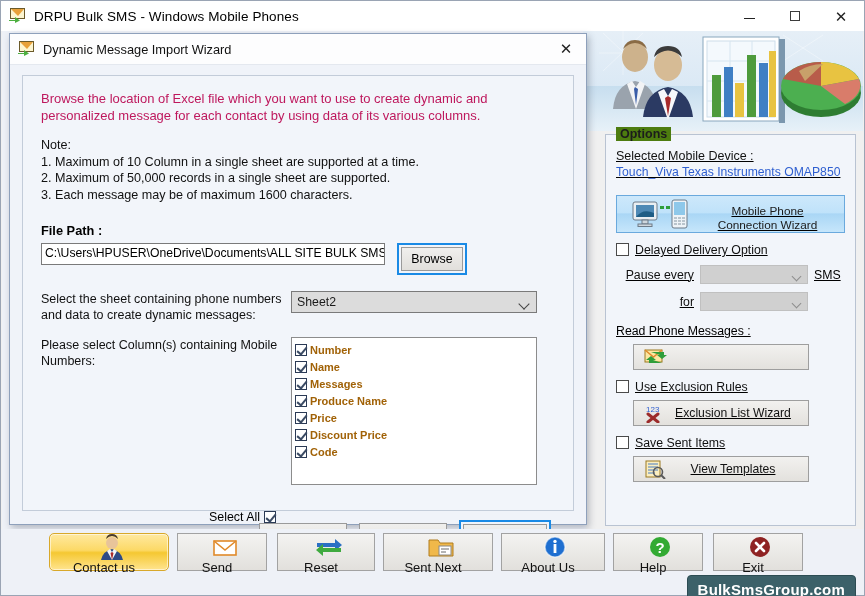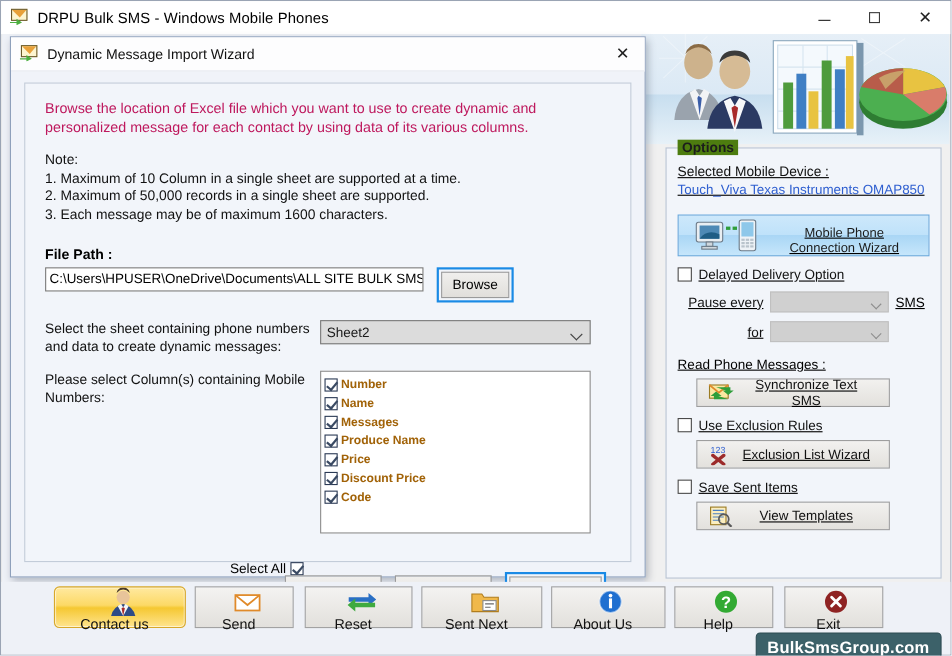--- a/index.html
+++ b/index.html
@@ -310,21 +310,20 @@
       <div class="sect-lbl">Read Phone Messages :</div>
       <div class="wbtn">
         <div class="bi">
           <svg width="26" height="20" viewBox="0 0 26 20">
             <rect x="3" y="3" width="17" height="12" fill="#fbe7a1" stroke="#9b7b22"></rect>
             <path d="M3 3 L11.5 10 L20 3" fill="none" stroke="#e08a2a" stroke-width="1.5"></path>
             <path d="M8 4 h13 v3 h3 l-5 4 l-5 -4 h3 z" fill="#2f9e3a" transform="translate(1,1)"></path>
             <path d="M20 16 h-13 v-3 h-3 l5 -4 l5 4 h-3 z" fill="#2f9e3a" transform="translate(0,0)"></path>
           </svg>
         </div>
-        <div class="bt">Synchronize Text SMS</div>
       </div>
 
       <div class="chkrow">
         <div class="chkbox"></div>
         <div class="lbl">Use Exclusion Rules</div>
       </div>
       <div class="wbtn">
         <div class="bi">
           <svg width="26" height="20" viewBox="0 0 26 20">
             <text x="4" y="9" font-family="Liberation Sans, sans-serif" font-size="8" fill="#2f5fd0">123</text>

